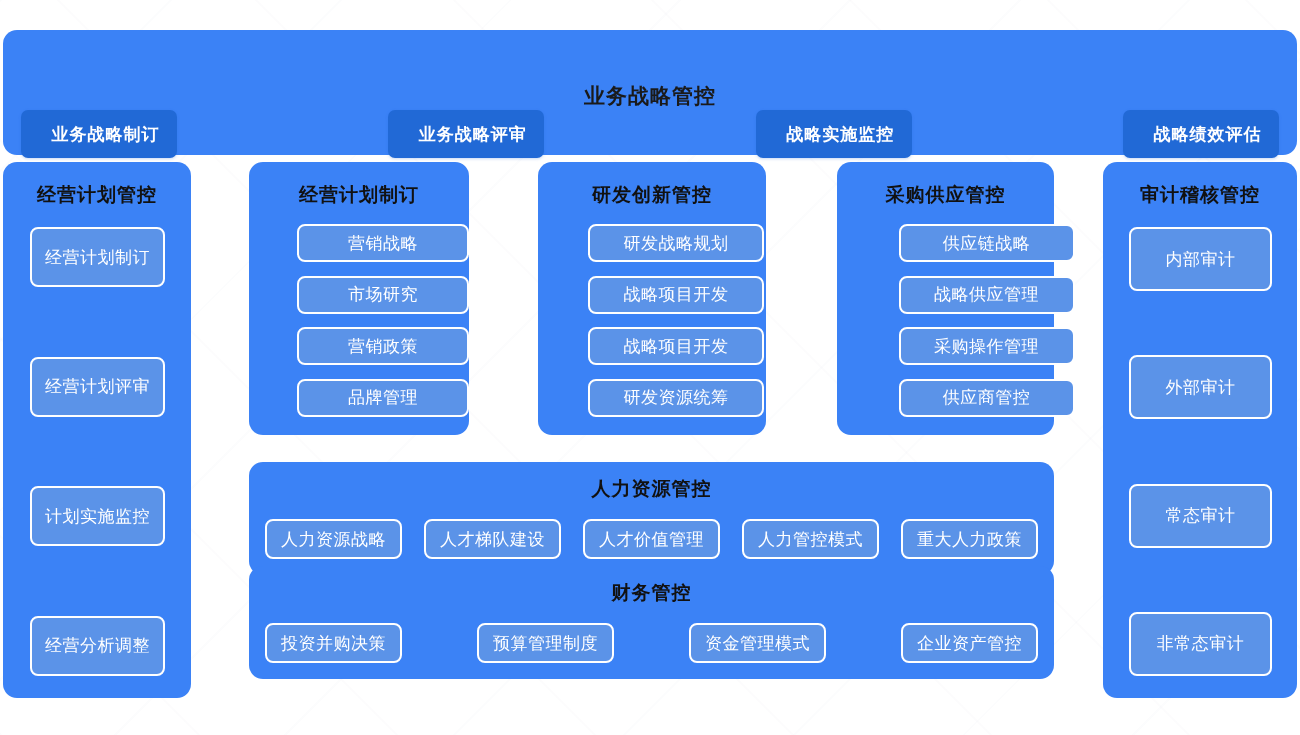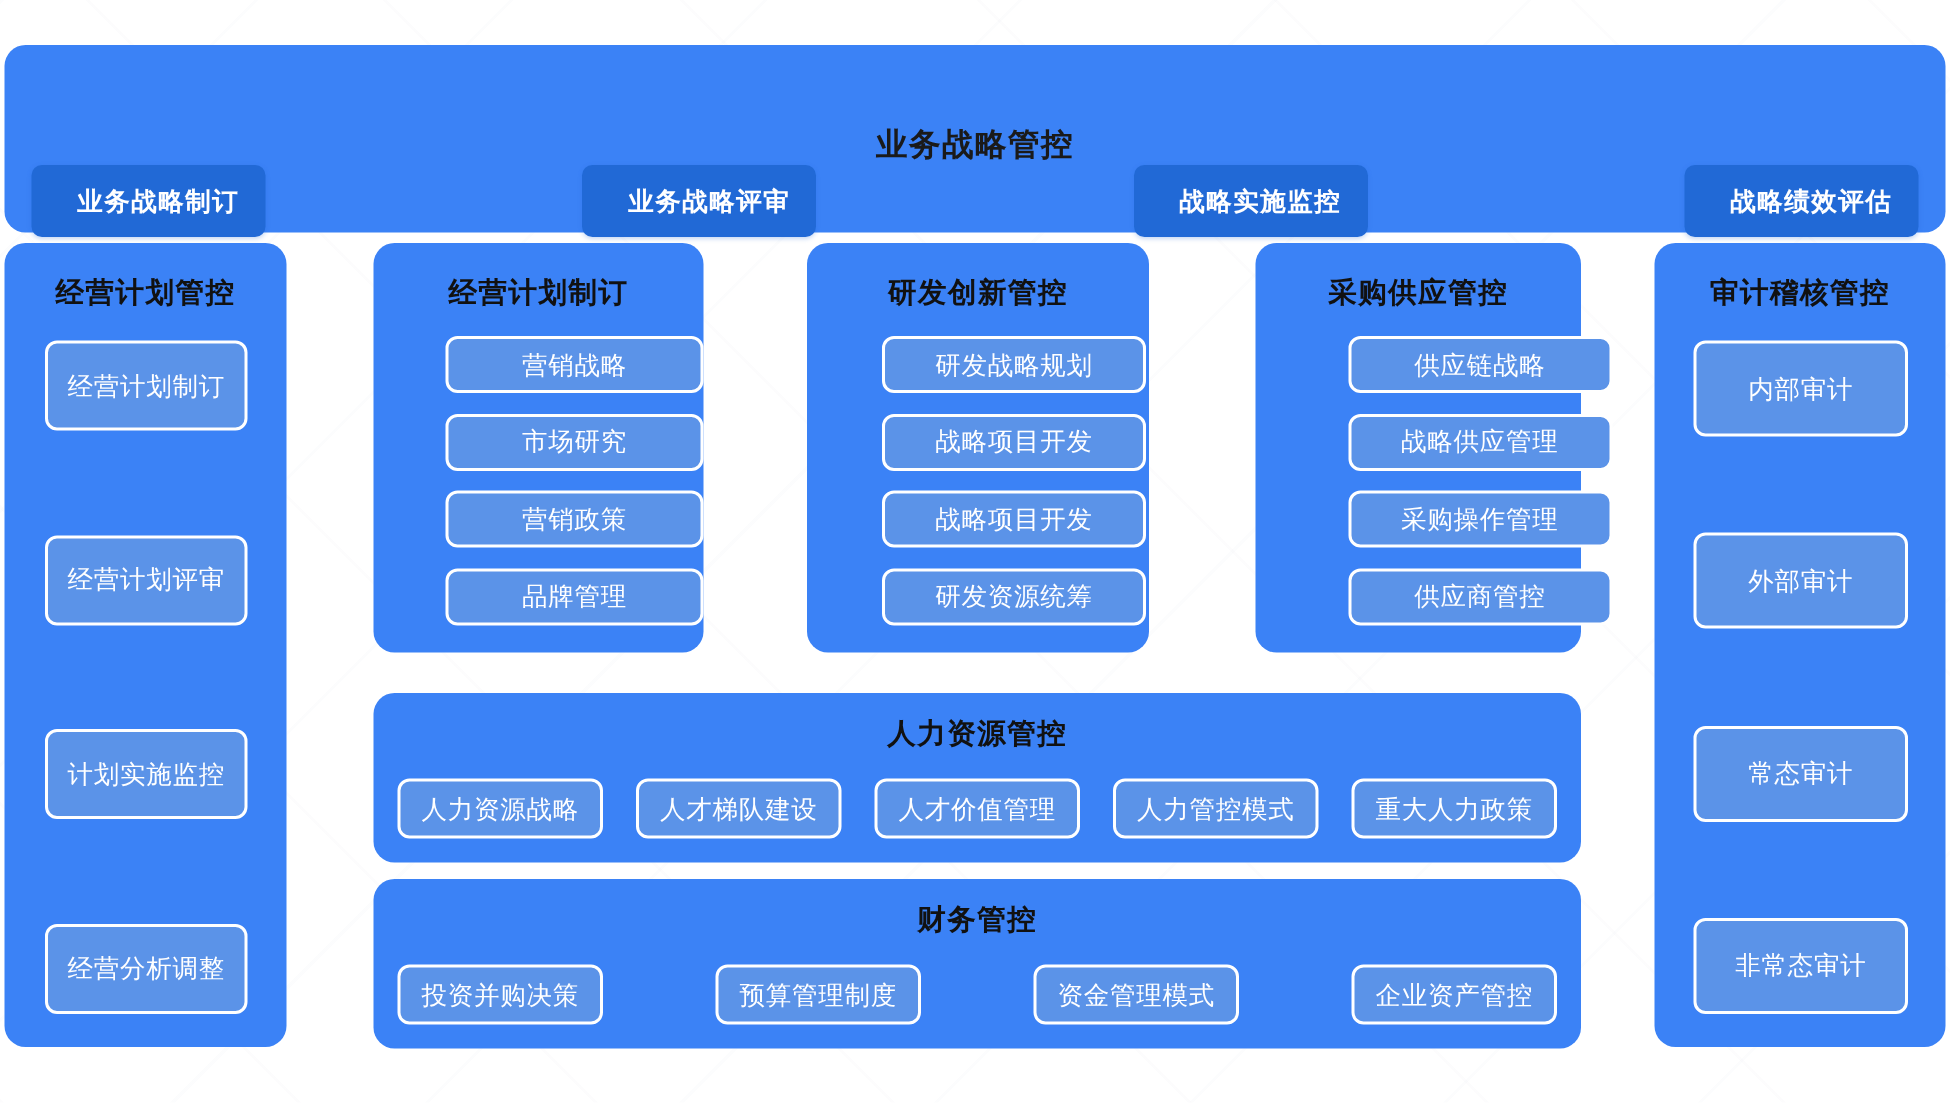--- a/index.html
+++ b/index.html
@@ -163,21 +163,21 @@
     padding-left: 48px;
   }
   .col-mid .sub-btn { height: 38px; }
   #col-marketing .sub-btn { width: 172px; }
   #col-rd .sub-btn        { width: 176px; }
   #col-purchase .sub-btn  { width: 176px; margin-left: 34px; }
 
   
   .panel-wide { left: 249px; width: 805px; height: 113px; }
   #panel-hr      { top: 462px; }
-  #panel-finance { top: 586px; }
+  #panel-finance { top: 566px; }
 
   .wide-title {
     position: absolute;
     top: 14px;
     left: 0;
     width: 100%;
     text-align: center;
     font-size: 19px;
     font-weight: bold;
     color: #111111;

